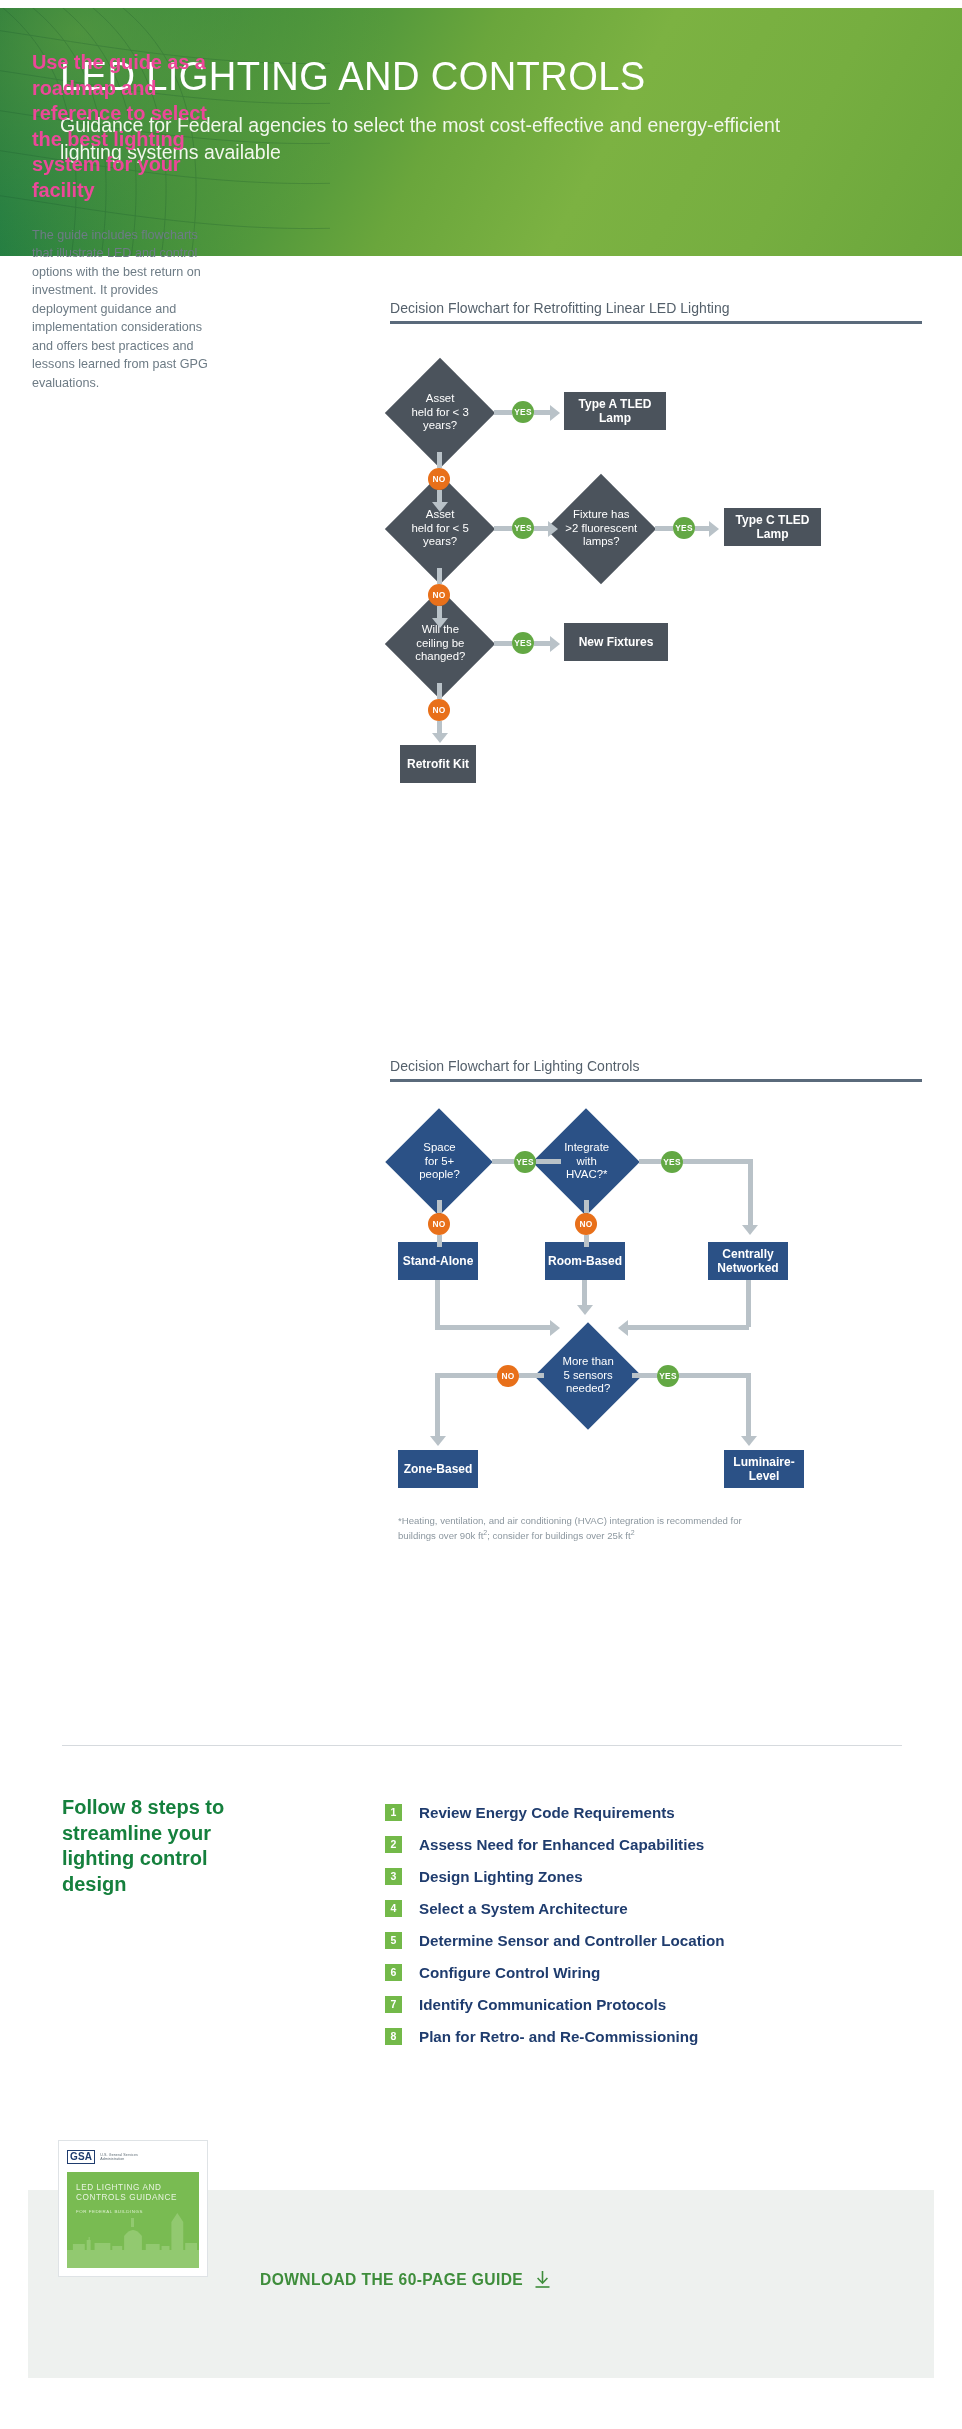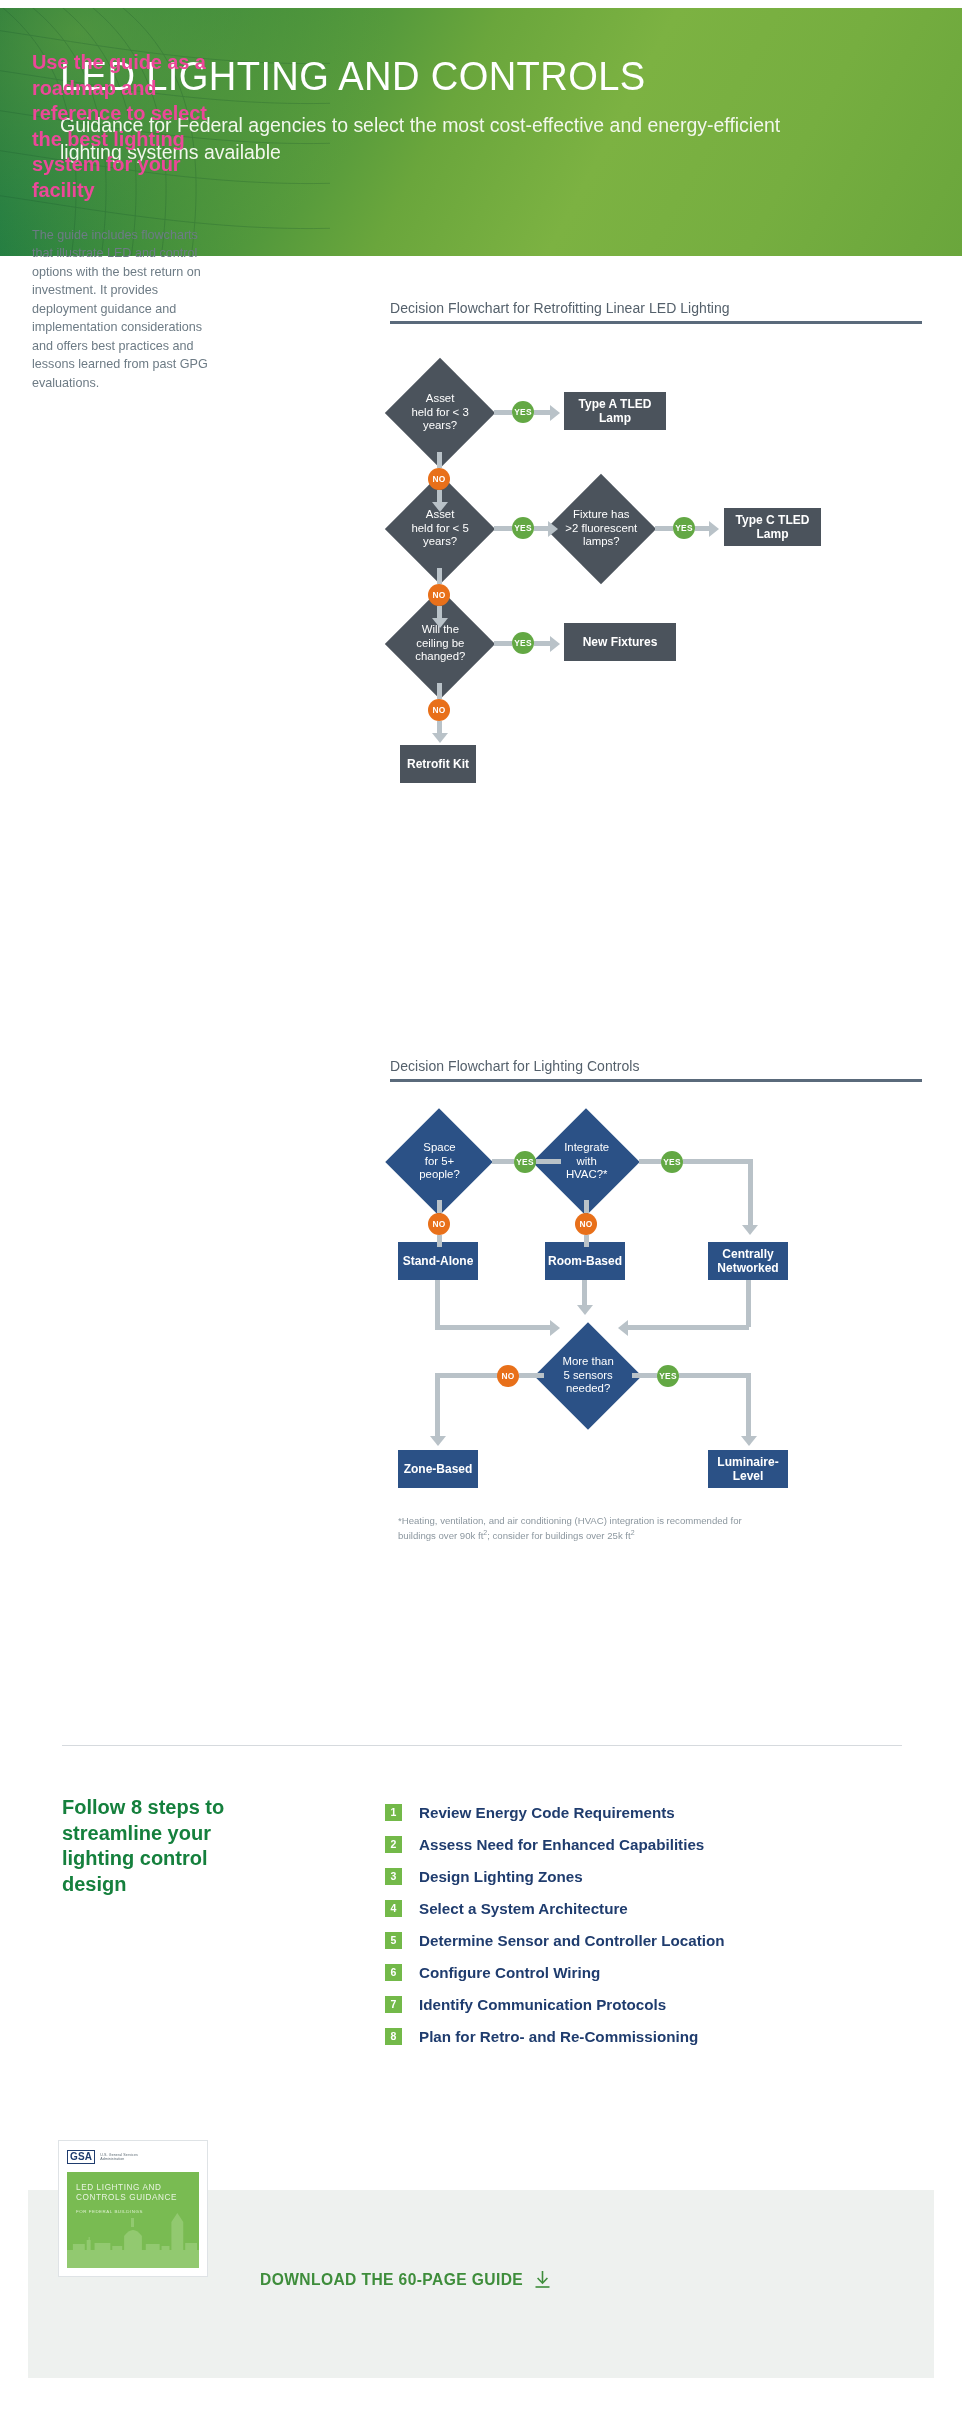--- a/index.html
+++ b/index.html
@@ -359,21 +359,21 @@
         <span>Will the<br>ceiling be<br>changed?</span>
       </div>
 
       <div class="conn conn-h" style="left:104px; top:303px; width:18px;"></div>
       <div class="pill p-yes" style="left:122px; top:294px;">
         <span>YES</span>
       </div>
       <div class="conn conn-h" style="left:144px; top:303px; width:18px;"></div>
       <div class="arrow-r" style="left:160px; top:298px;"></div>
 
-      <div class="boxnode b-dark" style="left:174px; top:285px; width:112px; height:38px;text-align:right;">
+      <div class="boxnode b-dark" style="left:174px; top:285px; width:104px; height:38px;text-align:right;">
         <span>New Fixtures</span>
       </div>
 
       <div class="conn conn-v" style="left:47px; top:345px; height:16px;"></div>
       <div class="pill p-no" style="left:38px; top:361px;">
         <span>NO</span>
       </div>
       <div class="conn conn-v" style="left:47px; top:383px; height:14px;"></div>
       <div class="arrow-d" style="left:42px; top:395px;"></div>
 
@@ -463,21 +463,21 @@
       <div class="pill p-yes" style="left:267px; top:271px;">
         <span>YES</span>
       </div>
       <div class="conn conn-h" style="left:289px; top:279px; width:70px;"></div>
       <div class="conn conn-v" style="left:356px; top:279px; height:65px;"></div>
       <div class="arrow-d" style="left:351px; top:342px;"></div>
 
       <div class="boxnode b-blue" style="left:8px; top:356px; width:80px; height:38px;">
         <span>Zone-Based</span>
       </div>
-      <div class="boxnode b-blue" style="left:318px; top:356px; width:80px; height:38px;">
+      <div class="boxnode b-blue" style="left:334px; top:356px; width:80px; height:38px;">
         <span>Luminaire-<br>Level</span>
       </div>
 
       <div class="footnote" style="left:8px; top:420px;">
         <div>*Heating, ventilation, and air conditioning (HVAC) integration is recommended for</div>
         <div>
           <span>buildings over 90k ft</span><sup>2</sup><span>; consider for buildings over 25k ft</span><sup>2</sup>
         </div>
       </div>
     </div>

